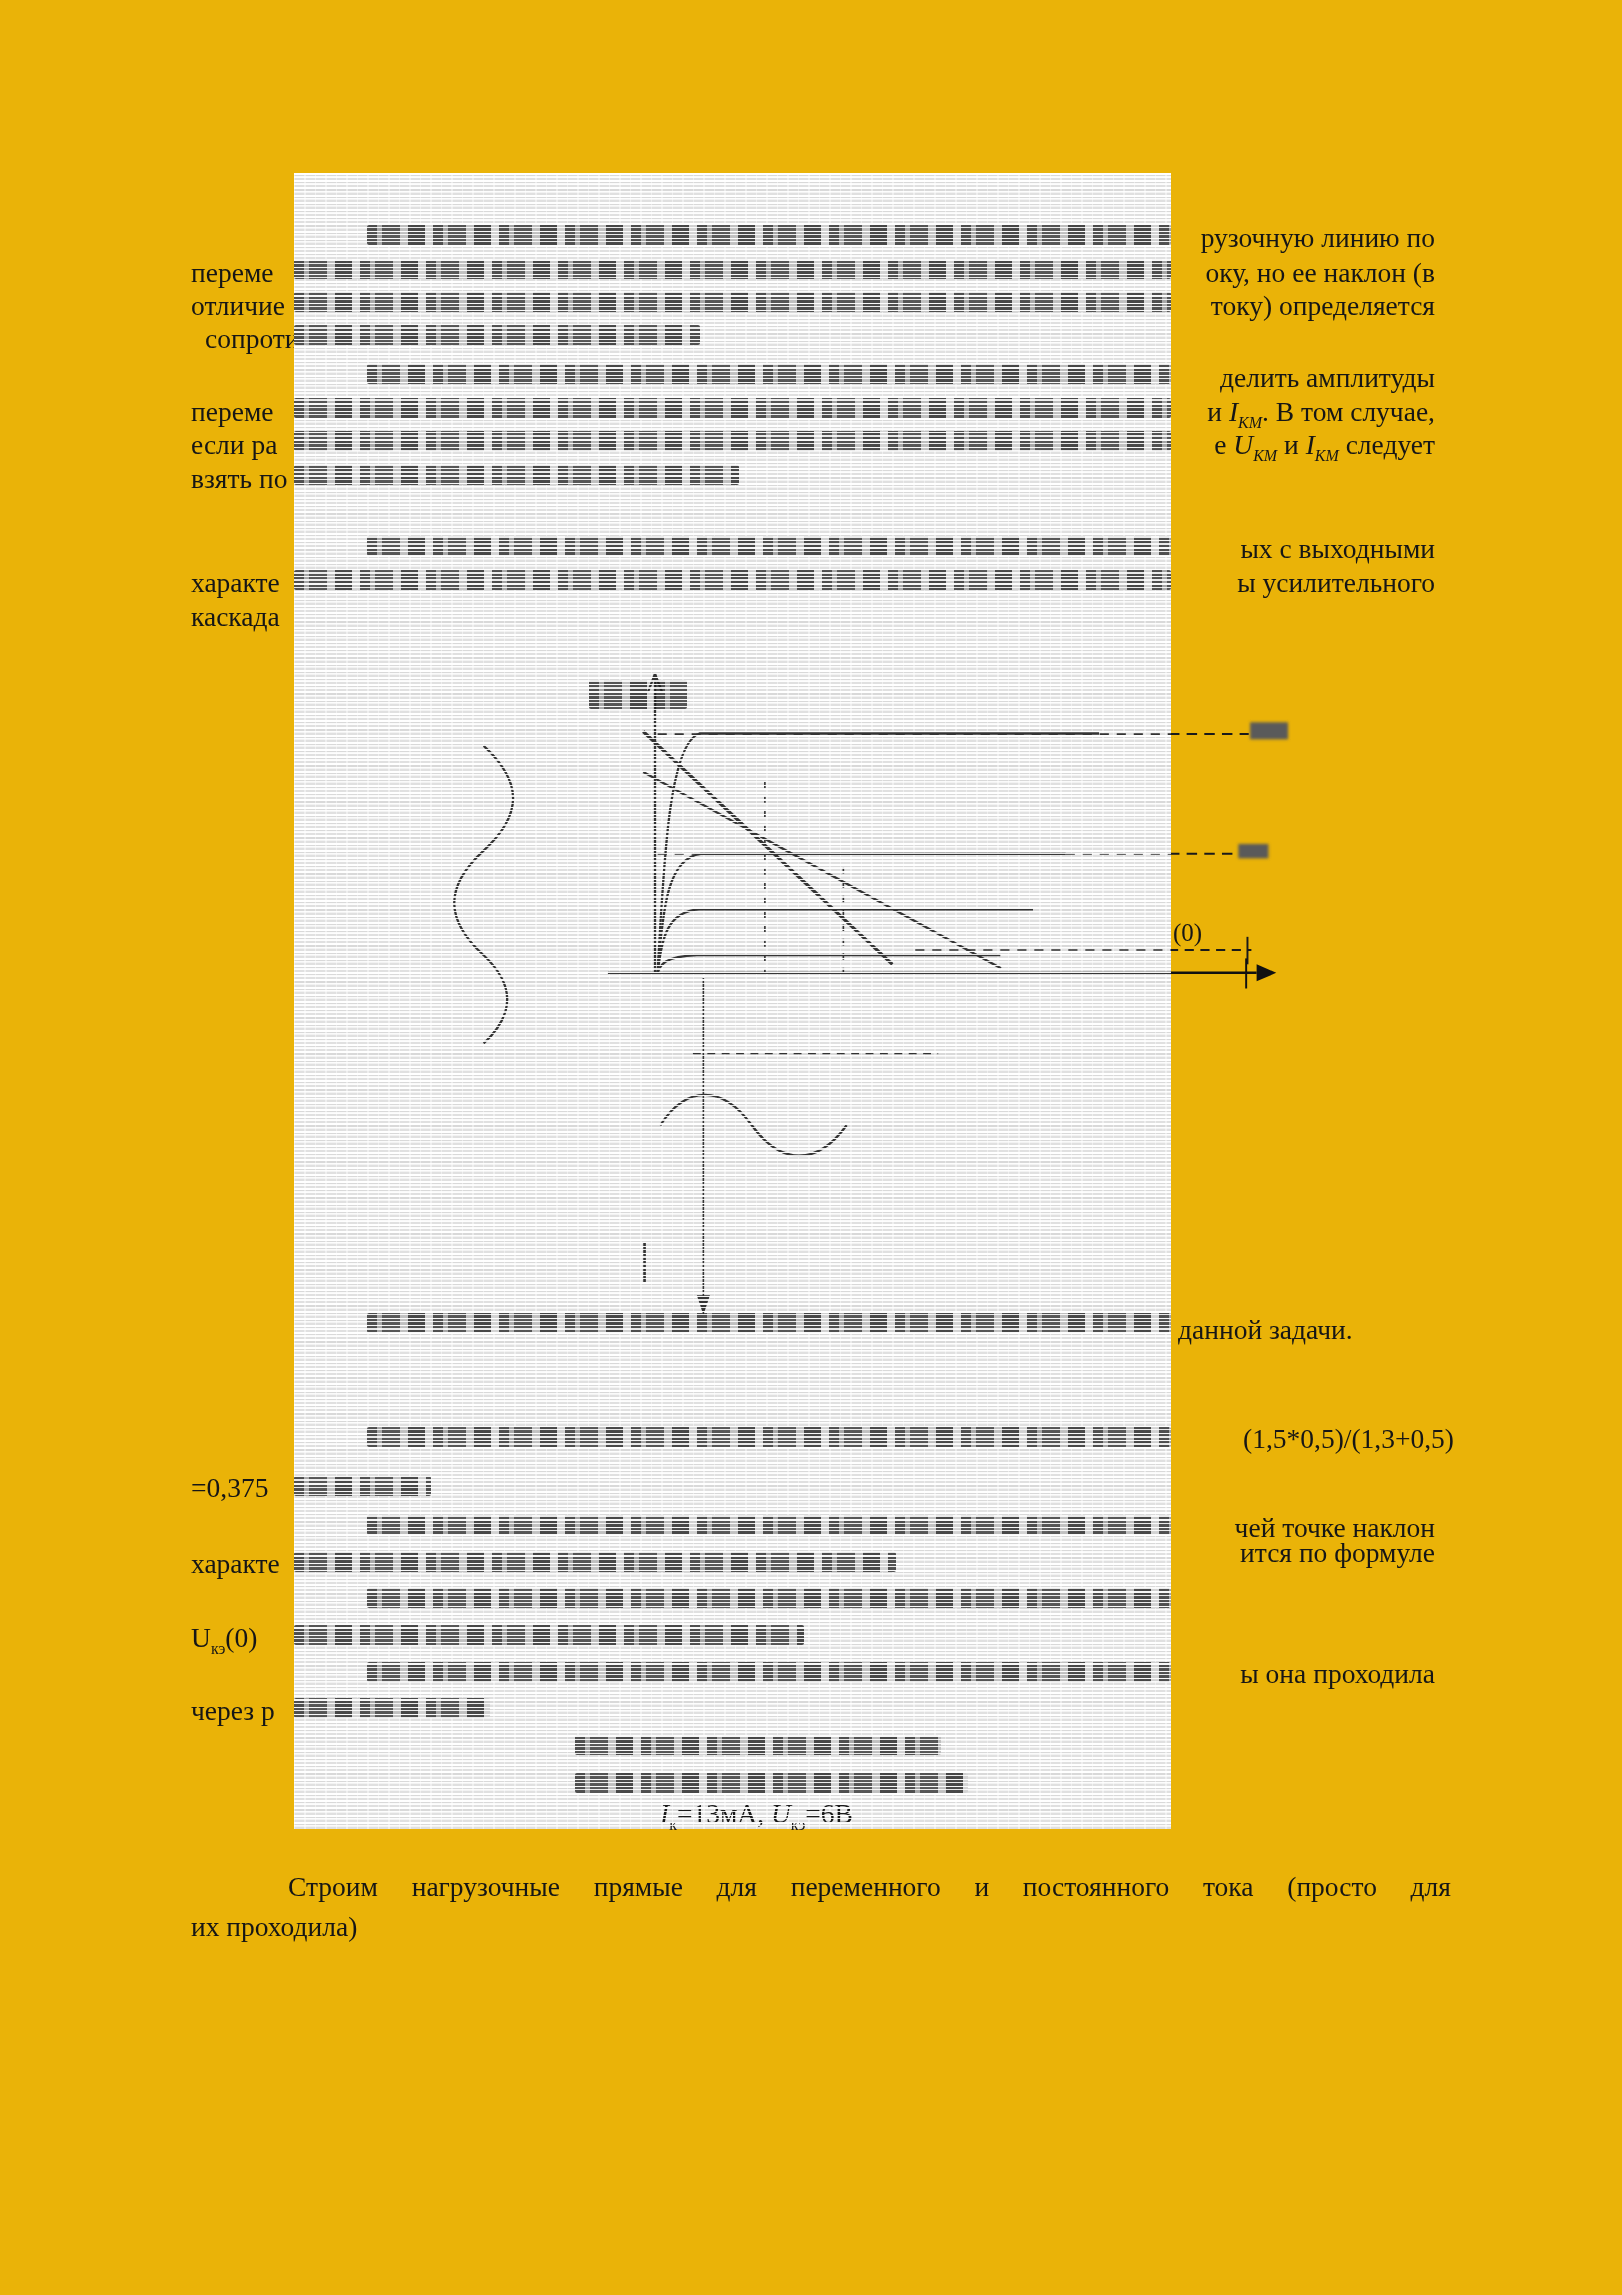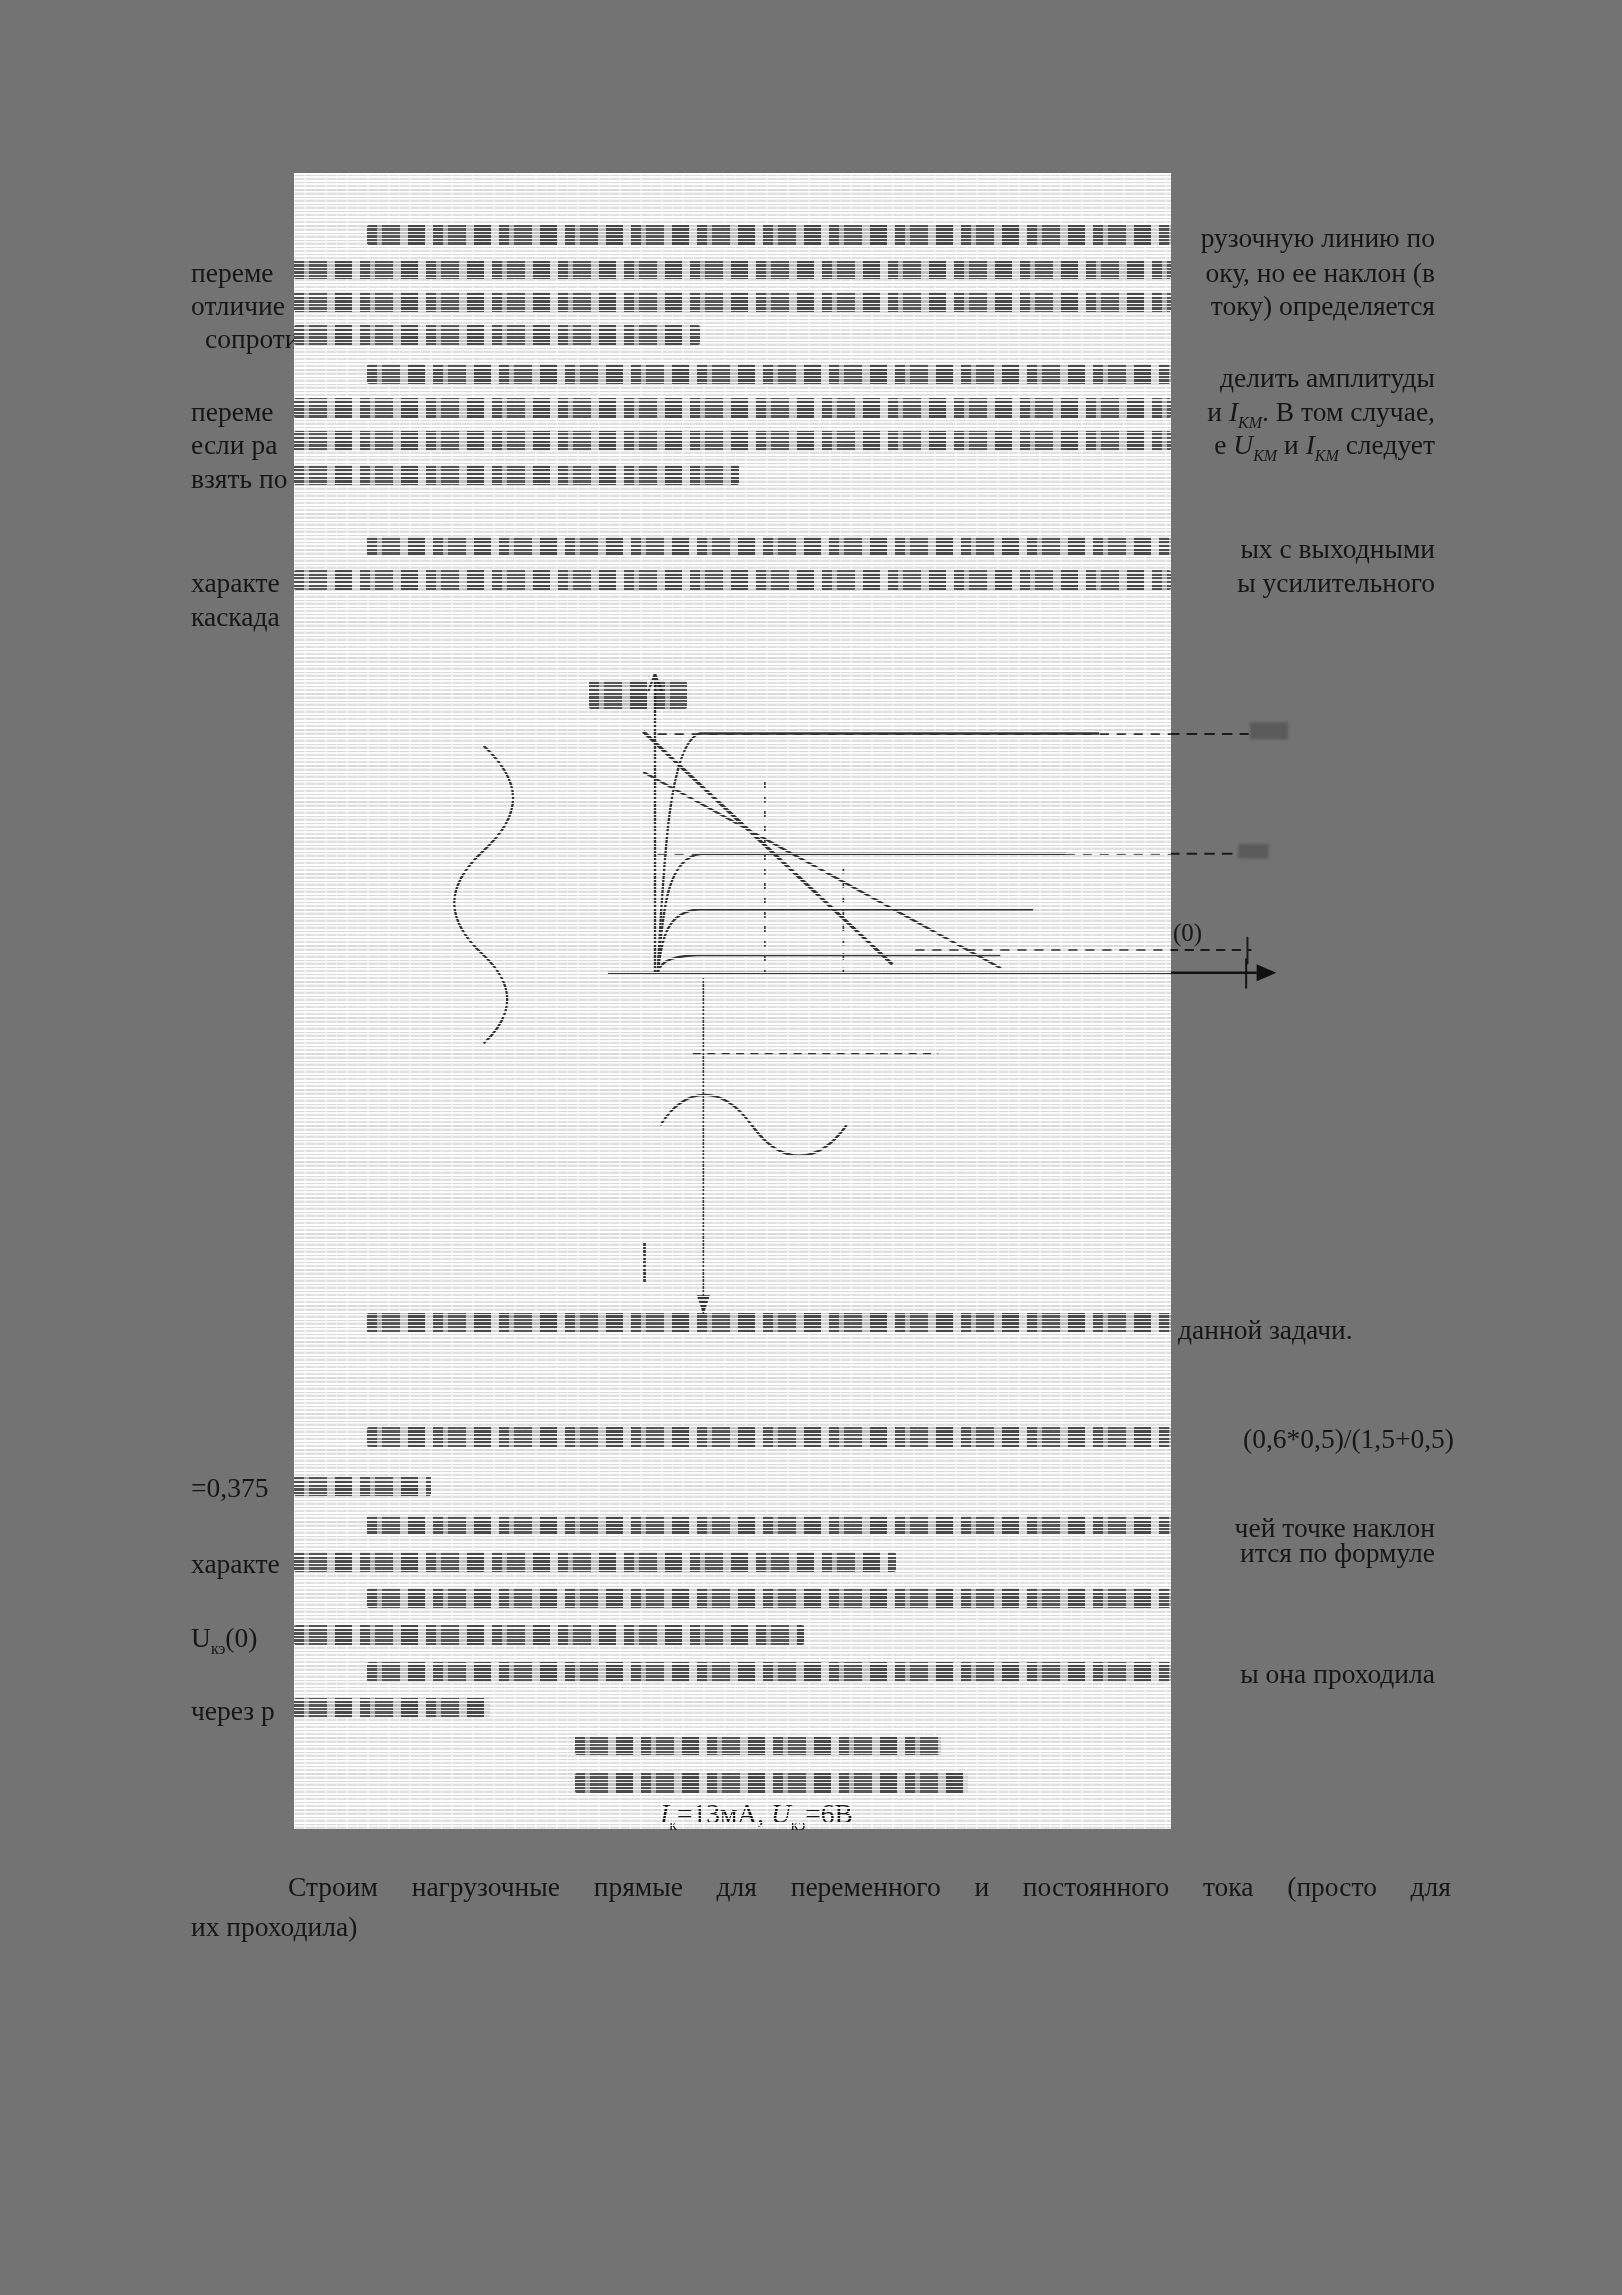--- a/index.html
+++ b/index.html
@@ -1,16 +1,16 @@
 <!DOCTYPE html>
 <html style="font-size:10.5px"><head>
 <meta charset="utf-8">
 <style>
   html,body{margin:0;padding:0;background:#ffffff;}
-  .page{position:relative;width:1623px;height:2295px;background:#737373;overflow:hidden;
+  .page{position:relative;width:1623px;height:2295px;background:#eab308;overflow:hidden;
         font-family:"Liberation Serif","DejaVu Serif",serif;color:#161616;}
   
   .frag{position:absolute;font-size:27.5px;line-height:31px;white-space:nowrap;z-index:1;}
   .fr{right:188px;text-align:right;}
   .it{font-style:italic;}
   sub.s{font-size:16px;line-height:0;}
   .jline{width:1163px;white-space:normal;text-align:justify;text-align-last:justify;margin-left:18px;}
   
   .band{position:absolute;left:294px;top:173px;width:877px;height:1656px;z-index:2;
         background-image:
@@ -53,21 +53,21 @@
   </div>
   <div class="frag" style="left:191px;top:463px">взять по</div>
 
   <div class="frag fr" style="top:533px">ых с выходными</div>
   <div class="frag" style="left:191px;top:567px">характе</div>
   <div class="frag fr" style="top:567px">ы усилительного</div>
   <div class="frag" style="left:191px;top:601px">каскада</div>
 
   <div class="frag" style="left:1178px;top:1314px">данной задачи.</div>
 
-  <div class="frag" style="right:169px;top:1423px;text-align:right">(0,6*0,5)/(1,5+0,5)</div>
+  <div class="frag" style="right:169px;top:1423px;text-align:right">(1,5*0,5)/(1,3+0,5)</div>
   <div class="frag" style="left:191px;top:1472px">=0,375</div>
   <div class="frag fr" style="top:1512px">чей точке наклон</div>
   <div class="frag" style="left:191px;top:1548px">характе</div>
   <div class="frag fr" style="top:1537px">ится по формуле</div>
   <div class="frag" style="left:191px;top:1622px">
     <span>U</span><sub class="s">кэ</sub><span>(0)</span>
   </div>
   <div class="frag fr" style="top:1658px">ы она проходила</div>
   <div class="frag" style="left:191px;top:1695px">через р</div>
 

